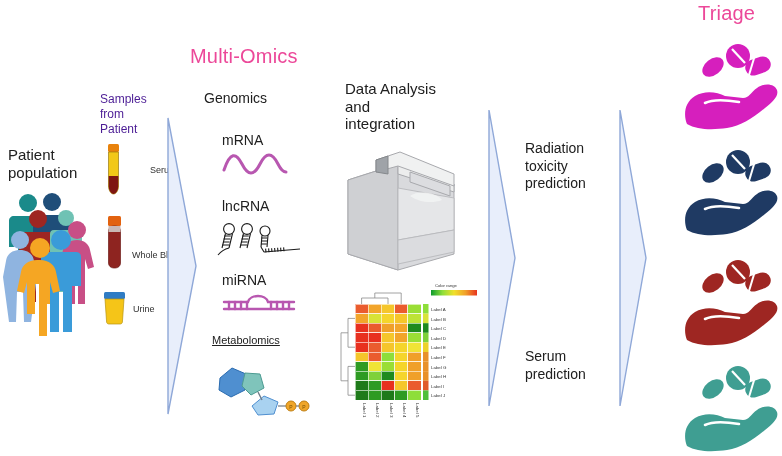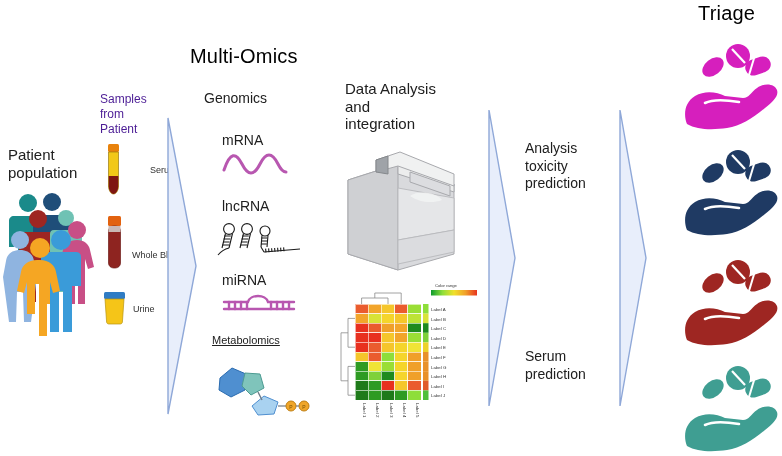--- a/index.html
+++ b/index.html
@@ -1,19 +1,19 @@
 <!DOCTYPE html>
 <html><head>
 <meta charset="utf-8">
 <style>
   html,body{margin:0;padding:0;background:#ffffff;}
   body{width:782px;height:456px;position:relative;overflow:hidden;
        font-family:"Liberation Sans",sans-serif;color:#1a1a1a;}
   .abs{position:absolute;}
-  .ttl{font-size:20px;color:#000000;letter-spacing:.2px;}
+  .ttl{font-size:20px;color:#ec4899;letter-spacing:.2px;}
   .hd{font-size:15px;color:#202020;line-height:1.18;}
   .sm{font-size:12px;color:#4c1d95;line-height:1.25;}
   .lbl{font-size:8px;color:#303030;}
   .rna{font-size:14px;color:#202020;}
   .mid{font-size:14px;color:#202020;line-height:1.25;}
   svg{display:block;overflow:visible;}
   .hm-cell{shape-rendering:crispEdges;}
   .vlab{font-size:4.4px;fill:#333;}
   .hlab{font-size:4.4px;fill:#333;}
 </style>
@@ -270,21 +270,21 @@
       <rect x="96" y="10" width="46" height="5.5" fill="url(#hmgrad)"></rect>
       <text x="100" y="7" font-size="4.2" fill="#333">Color range</text>
     </svg>
 </div>
 
 <div class="abs" style="left:487px;top:108px;">
   <svg width="34" height="300" viewBox="0 0 34 300">
     <path d="M2 2 L28 150 L2 298 Z" fill="#e8eefb" stroke="#8fa8d8" stroke-width="1.4"></path>
   </svg>
 </div>
-<div class="abs mid" style="left:525px;top:140px;width:84px;white-space:pre-line;">Analysis
+<div class="abs mid" style="left:525px;top:140px;width:84px;white-space:pre-line;">Radiation
 toxicity
 prediction</div>
 <div class="abs mid" style="left:525px;top:348px;width:84px;white-space:pre-line;">Serum
 prediction</div>
 
 <div class="abs" style="left:618px;top:108px;">
   <svg width="34" height="300" viewBox="0 0 34 300">
     <path d="M2 2 L28 150 L2 298 Z" fill="#e8eefb" stroke="#8fa8d8" stroke-width="1.4"></path>
   </svg>
 </div>

